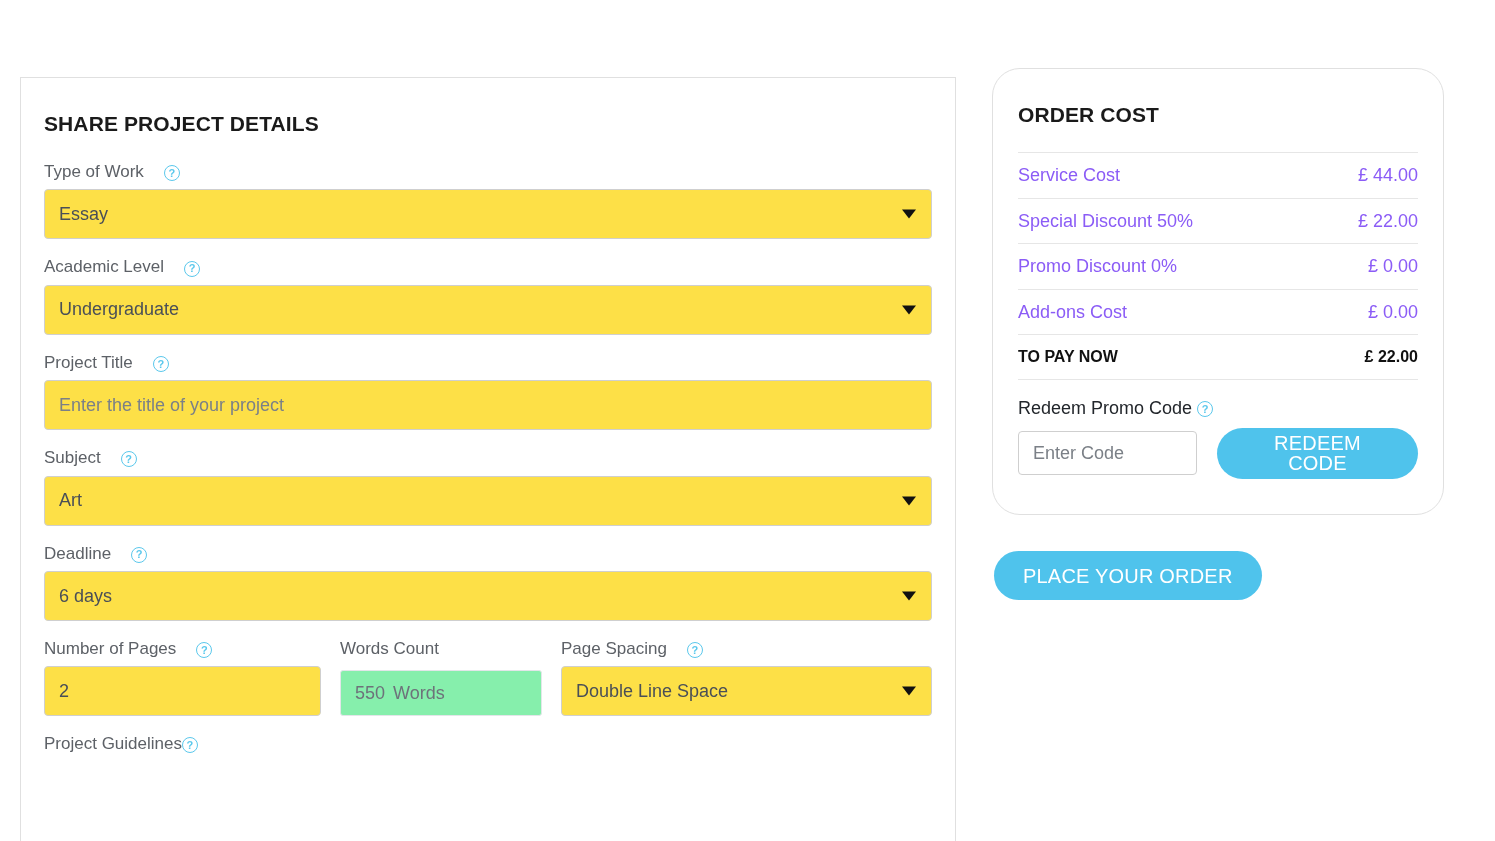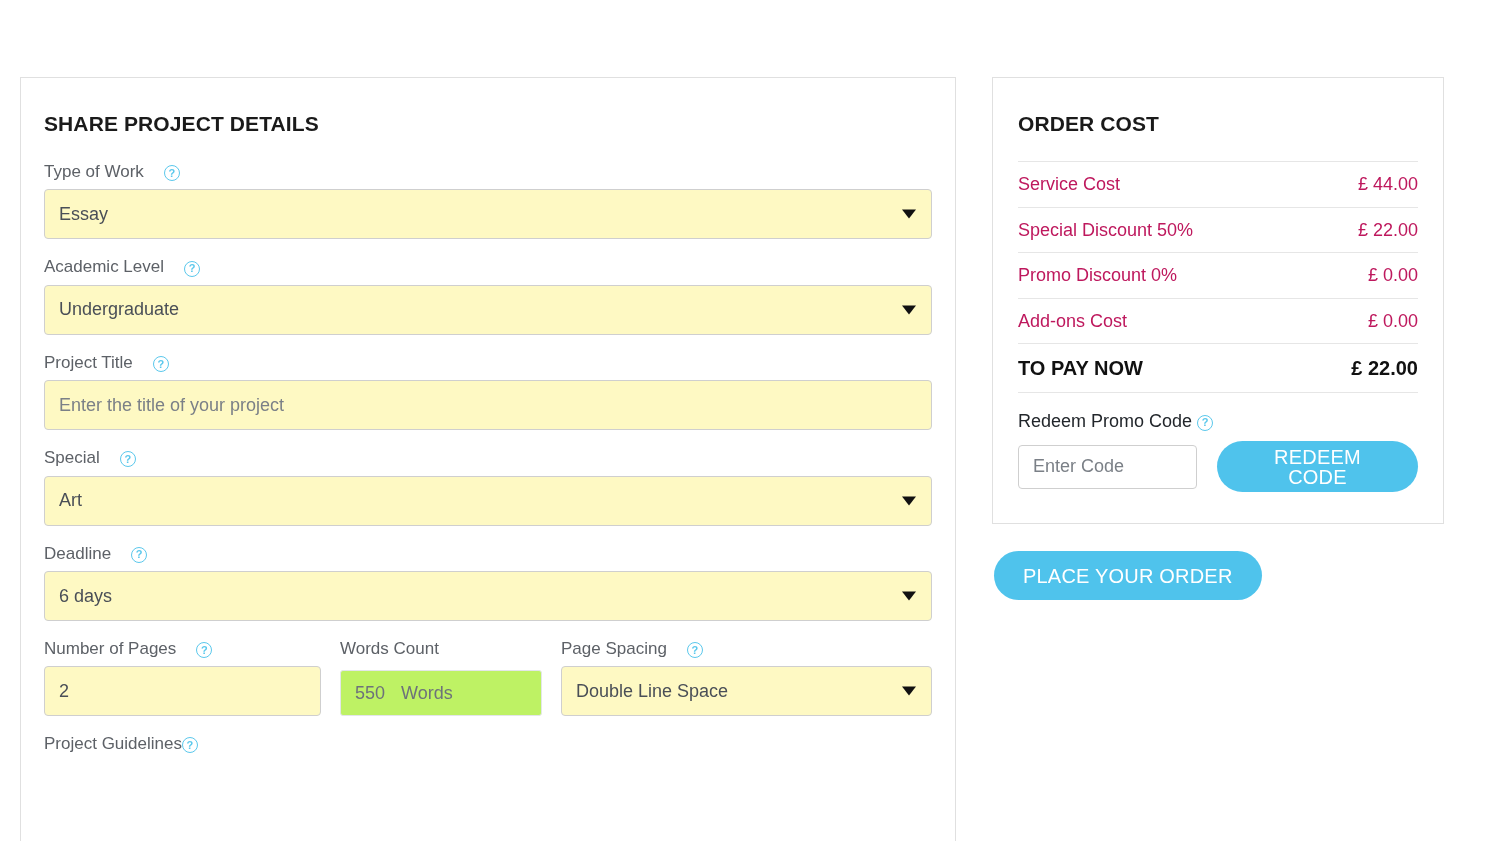--- a/index.html
+++ b/index.html
@@ -30,23 +30,24 @@
   }
   .card-left {
     left: 20px;
     top: 77px;
     width: 936px;
     height: 790px;
     overflow: hidden;
   }
   .card-right {
     left: 992px;
-    top: 77px;
+    top: 68px;
     width: 452px;
     height: 447px;
+    border-radius: 28px;
   }
 
   .card-inner-left {
     padding: 34px 23px 0 23px;
   }
   .card-inner-right {
     padding: 34px 25px 0 25px;
   }
 
   
@@ -99,34 +100,33 @@
     top: 1px;
   }
 
   
   .control {
     position: relative;
     width: 100%;
     height: 50px;
     border: 1px solid #cfcfcf;
     border-radius: 4px;
-    background: #fef9c3;
+    background: #fde047;
     box-sizing: border-box;
     display: flex;
     align-items: center;
     padding: 0 14px;
     font-size: 18px;
     color: #4a4f57;
   }
   .control.placeholder { color: #7b8087; }
   .control.disabled {
-    background: #bef264;
+    background: #86efac;
     border-color: #e3e6e9;
     color: #6d727a;
-    gap: 8px;
   }
   .caret {
     position: absolute;
     right: 15px;
     top: 50%;
     transform: translateY(-50%);
     width: 0;
     height: 0;
     border-left: 7px solid transparent;
     border-right: 7px solid transparent;
@@ -163,32 +163,32 @@
 
   
   .cost-table {
     width: 100%;
     border-collapse: collapse;
   }
   .cost-table tr { border-top: 1px solid #e6e6e6; }
   .cost-table tr:last-child { border-bottom: 1px solid #e6e6e6; }
   .cost-table td {
     font-size: 18px;
-    color: #be185d;
+    color: #8b5cf6;
     padding: 12px 0 11px 0;
     line-height: 1.2;
   }
   .cost-table td.amount {
     text-align: right;
     white-space: nowrap;
   }
   .cost-table tr.total td {
     font-weight: bold;
     color: #111111;
-    font-size: 20px;
+    font-size: 16px;
     padding: 12px 0 12px 0;
   }
 
   
   .promo-label {
     font-size: 18px;
     color: #22262b;
     margin: 18px 0 9px 0;
     display: flex;
     align-items: center;
@@ -279,21 +279,21 @@
           <span class="field-label-text">Project Title</span>
           <span class="help-icon">?</span>
         </div>
         <div class="control placeholder">
           <span>Enter the title of your project</span>
         </div>
       </div>
 
       <div class="field">
         <div class="field-label">
-          <span class="field-label-text">Special</span>
+          <span class="field-label-text">Subject</span>
           <span class="help-icon">?</span>
         </div>
         <div class="control">
           <span>Art</span>
           <span class="caret"></span>
         </div>
       </div>
 
       <div class="field">
         <div class="field-label">

